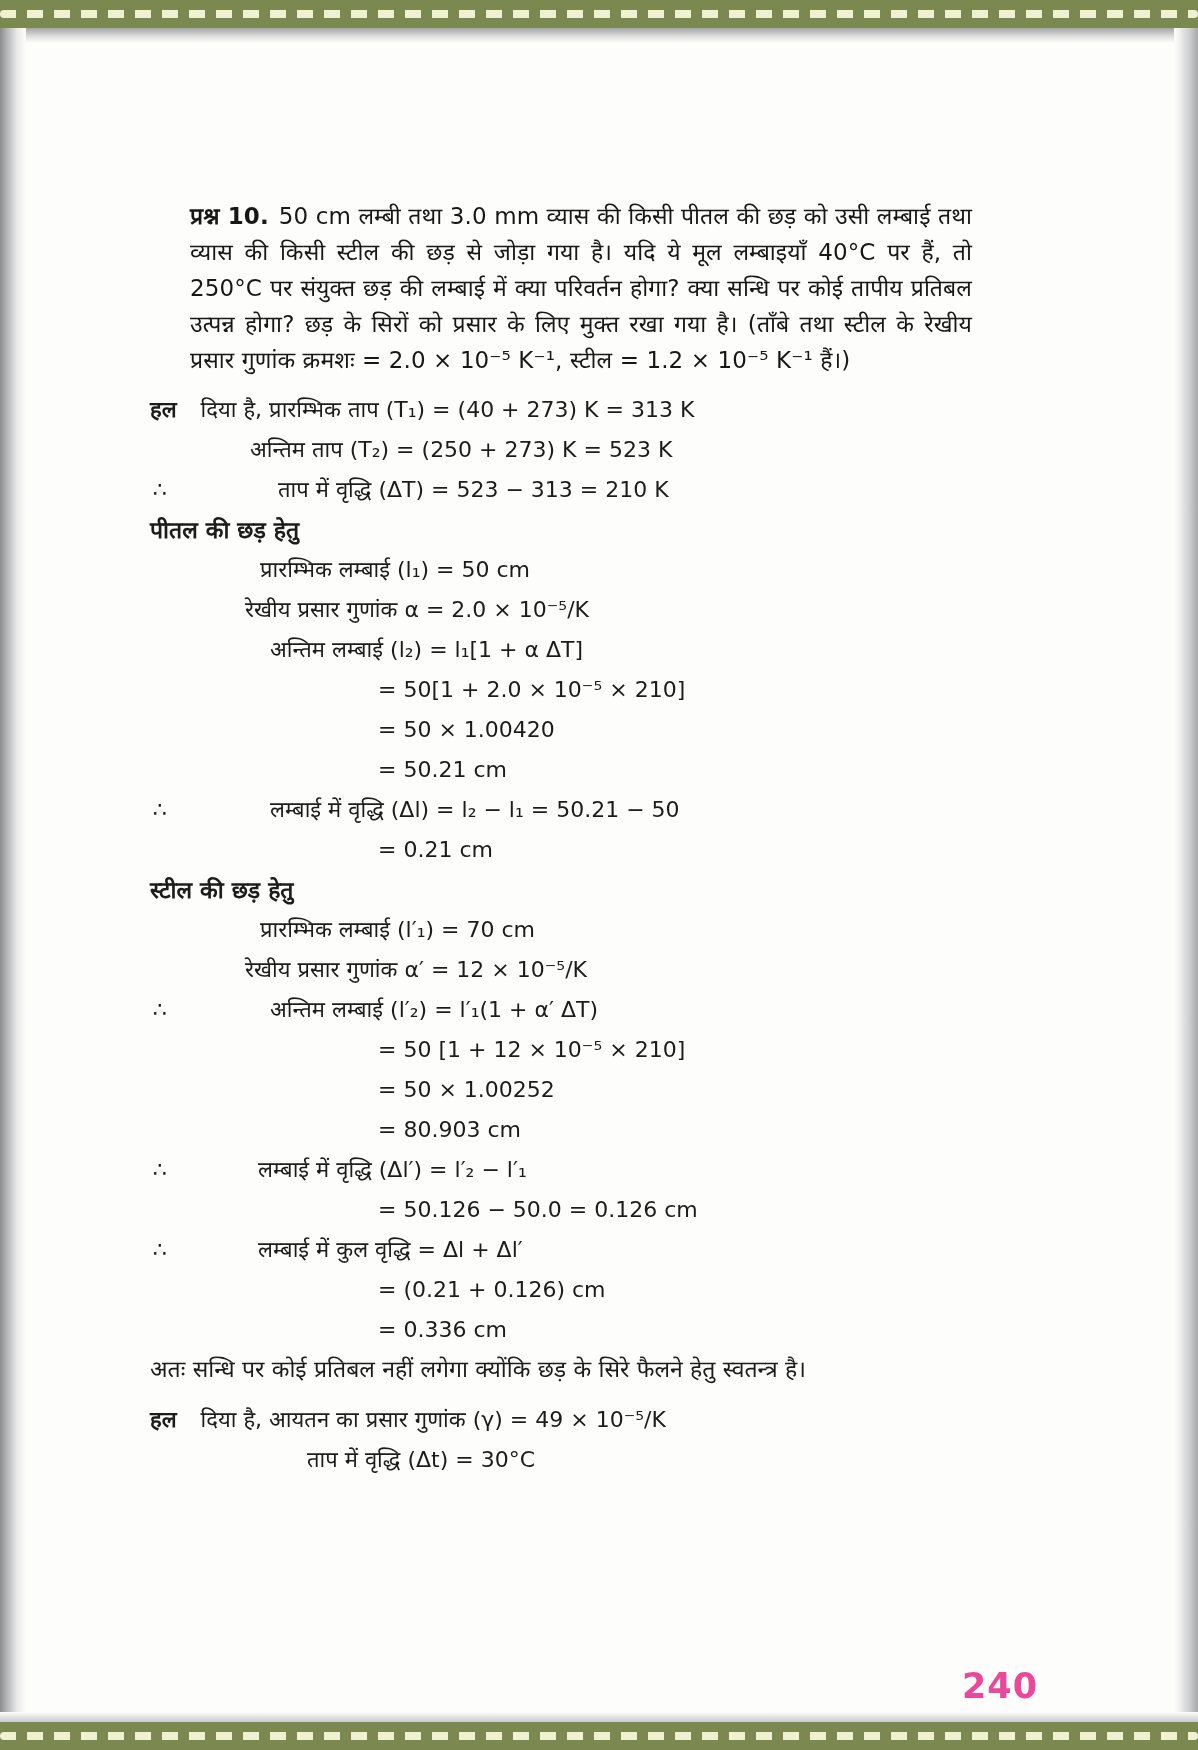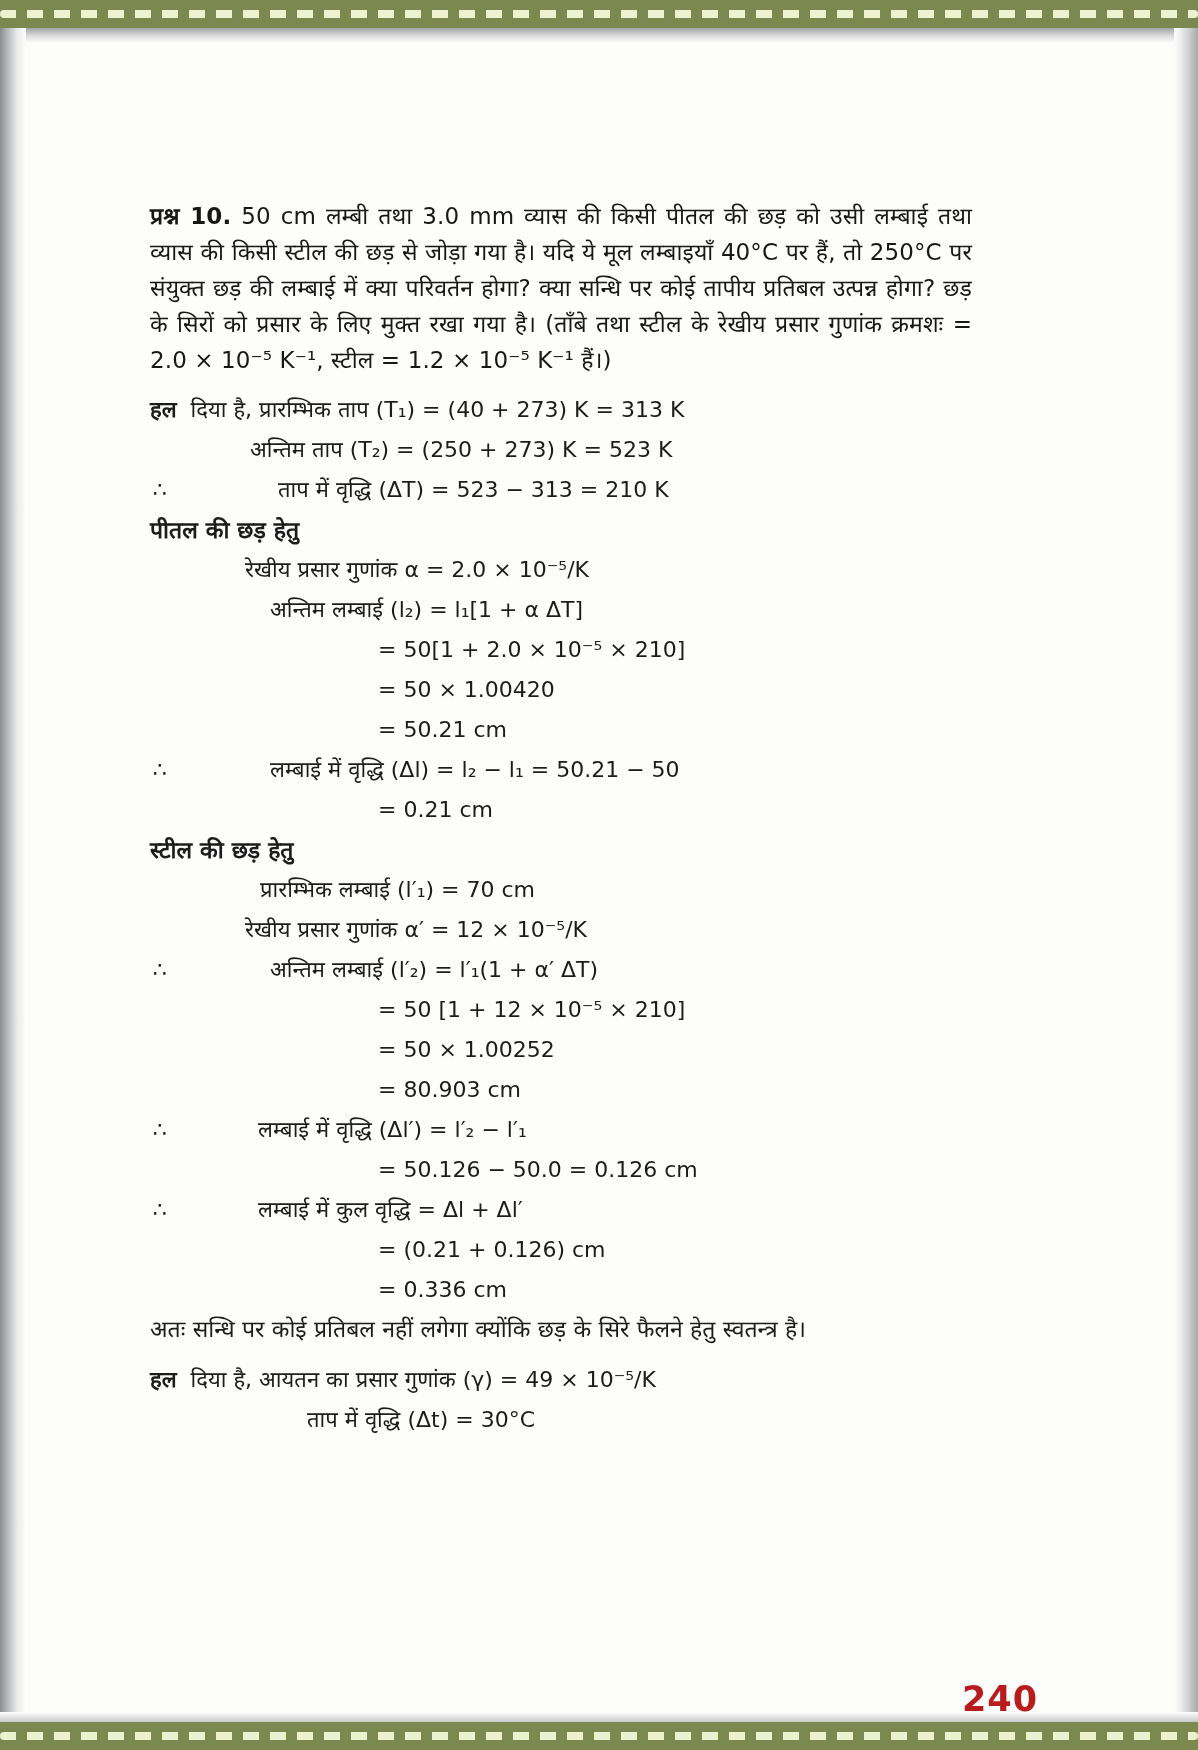--- a/index.html
+++ b/index.html
@@ -30,41 +30,41 @@
     background:linear-gradient(180deg,#a2a3a4 0%,#dedede 55%,#fdfdfc 100%);}
   .edge-bottom{position:absolute;left:0;right:0;bottom:0;height:10px;
     background:linear-gradient(0deg,#c8c9ca 0%,#fdfdfc 100%);}
   
   .content{
     position:absolute;left:150px;width:822px;top:28px;bottom:28px;
     padding-top:170px;box-sizing:border-box;z-index:3;
   }
   .q-para{
     font-size:23px;line-height:36px;text-align:justify;
-    color:#171717;letter-spacing:0.1px;
+    color:#171717;letter-spacing:0.1px;margin-left:40px;
   }
   .q-label{font-weight:bold;padding-right:10px;}
   .sol-line{position:relative;font-size:22px;line-height:40px;white-space:nowrap;}
   .sol-intro{margin-top:12px;}
-  .sol-label{font-weight:bold;padding-right:14px;text-align:center;}
+  .sol-label{font-weight:bold;padding-right:24px;text-align:center;}
   .marker{position:absolute;left:3px;top:0;font-size:22px;}
   .sec-heading{font-weight:bold;font-size:23px;}
   .i-a{padding-left:100px;}
   .i-b{padding-left:128px;}
   .i-c{padding-left:110px;}
   .i-d{padding-left:95px;}
   .i-e{padding-left:120px;}
   .i-f{padding-left:228px;}
   .i-g{padding-left:108px;}
   .i-h{padding-left:157px;}
   .conclusion{font-size:23px;line-height:38px;white-space:nowrap;}
   .q11-para{margin-top:10px;}
   .page-number{
     position:absolute;left:962px;top:1666px;z-index:6;
-    font-size:35px;font-weight:bold;color:#b91c1c;letter-spacing:1px;margin-top:13px;
+    font-size:35px;font-weight:bold;color:#ec4899;letter-spacing:1px;
   }
 </style>
 </head>
 <body>
 
 <div class="bar top">
   <div class="dashes"></div>
 </div>
 
 <div class="page-sheet">
@@ -80,20 +80,21 @@
     <span class="q-label">प्रश्न 10.</span><span>50 cm लम्बी तथा 3.0 mm व्यास की किसी पीतल की छड़ को उसी लम्बाई तथा व्यास की किसी स्टील की छड़ से जोड़ा गया है। यदि ये मूल लम्बाइयाँ 40°C पर हैं, तो 250°C पर संयुक्त छड़ की लम्बाई में क्या परिवर्तन होगा? क्या सन्धि पर कोई तापीय प्रतिबल उत्पन्न होगा? छड़ के सिरों को प्रसार के लिए मुक्त रखा गया है। (ताँबे तथा स्टील के रेखीय प्रसार गुणांक क्रमशः = 2.0 × 10⁻⁵ K⁻¹, स्टील = 1.2 × 10⁻⁵ K⁻¹ हैं।)</span>
   </div>
 
   <div class="sol-line sol-intro">
     <span class="sol-label">हल</span><span>दिया है, प्रारम्भिक ताप (T₁) = (40 + 273) K = 313 K</span>
   </div>
 
   <div class="sol-line i-a"><span>अन्तिम ताप (T₂) = (250 + 273) K = 523 K</span></div>
   <div class="sol-line i-b"><span class="marker">∴</span><span>ताप में वृद्धि (ΔT) = 523 − 313 = 210 K</span></div>
   <div class="sol-line sec-heading"><span>पीतल की छड़ हेतु</span></div>
+  <div class="sol-line i-c"><span>प्रारम्भिक लम्बाई (l₁) = 50 cm</span></div>
   <div class="sol-line i-d"><span>रेखीय प्रसार गुणांक α = 2.0 × 10⁻⁵/K</span></div>
   <div class="sol-line i-e"><span>अन्तिम लम्बाई (l₂) = l₁[1 + α ΔT]</span></div>
   <div class="sol-line i-f"><span>= 50[1 + 2.0 × 10⁻⁵ × 210]</span></div>
   <div class="sol-line i-f"><span>= 50 × 1.00420</span></div>
   <div class="sol-line i-f"><span>= 50.21 cm</span></div>
   <div class="sol-line i-e"><span class="marker">∴</span><span>लम्बाई में वृद्धि (Δl) = l₂ − l₁ = 50.21 − 50</span></div>
   <div class="sol-line i-f"><span>= 0.21 cm</span></div>
   <div class="sol-line sec-heading"><span>स्टील की छड़ हेतु</span></div>
   <div class="sol-line i-c"><span>प्रारम्भिक लम्बाई (l′₁) = 70 cm</span></div>
   <div class="sol-line i-d"><span>रेखीय प्रसार गुणांक α′ = 12 × 10⁻⁵/K</span></div>

